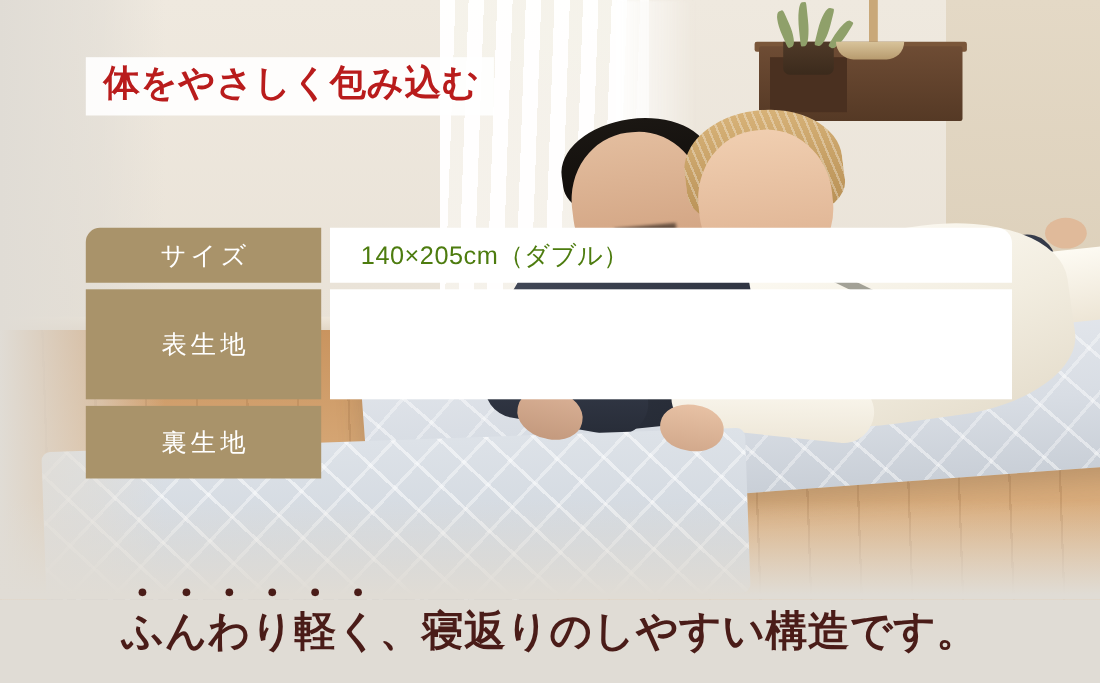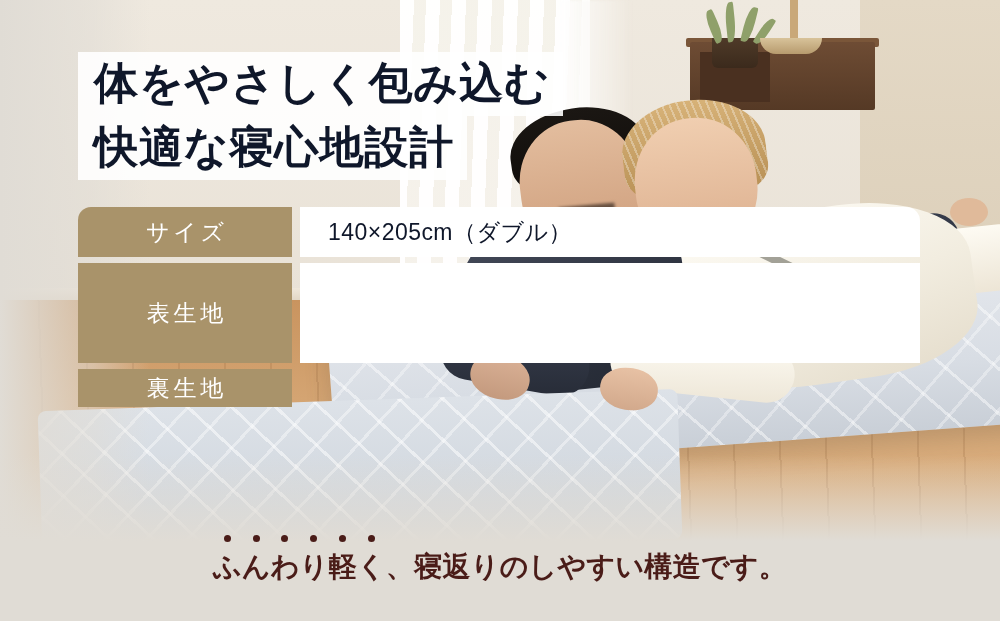--- a/index.html
+++ b/index.html
@@ -217,72 +217,73 @@
   }
   .photo-fade-l {
     position:absolute; left:0; top:0; width:150px; height:545px;
     background:linear-gradient(90deg,#E0DCD5 0%,rgba(224,220,213,.55) 62%,rgba(224,220,213,0) 100%);
   }
 
   
   .headline { position:absolute; left:78px; top:52px; z-index:6; }
   .hl-band {
     background:rgba(255,255,255,.90);
-    color:#0f172a;
-    font-size:44px;
+    color:#b91c1c;
+    font-size:33px;
     font-weight:bold;
     line-height:1;
     padding:9px 13px 11px 16px;
     display:inline-block;
     letter-spacing:.02em;
     white-space:nowrap;
+    font-family:Liberation Mono, monospace;
   }
 
   
   .spec {
     position:absolute; left:78px; top:207px; width:842px; z-index:6;
     display:flex; flex-direction:column; gap:6px;
   }
   .row { display:flex; align-items:flex-end; gap:8px; }
   .lbl {
     width:214px; flex:0 0 214px;
     background:#A9936A;
     color:#FFFFFF;
     font-size:23px;
     letter-spacing:.16em;
     display:flex; align-items:center; justify-content:center;
     text-indent:.16em;
   }
   .val {
     flex:1 1 auto;
     background:#FFFFFF;
-    color:#0f172a;
+    color:#4d7c0f;
     font-size:23px;
     letter-spacing:.02em;
     display:flex; flex-direction:column; justify-content:center;
     padding:0 0 0 28px;
   }
   .val .line { line-height:1.48; white-space:nowrap; }
 
   .row.r1 .lbl { border-top-left-radius:13px; }
   .row.r1 .val { border-top-right-radius:14px; }
   .row.r4 .lbl { border-bottom-left-radius:13px; }
   .row.r4 .val { border-bottom-right-radius:14px; }
 
   .row.r1 .lbl,.row.r1 .val { height:50px; }
   .row.r2 .lbl,.row.r2 .val { height:100px; }
-  .row.r3 .lbl,.row.r3 .val { height:38px; }
+  .row.r3 .lbl,.row.r3 .val { height:66px; }
   .row.r4 .lbl,.row.r4 .val { height:95px; }
 
   
   .tagline {
     position:absolute; left:0; top:548px; width:1000px; z-index:6;
     text-align:center;
     color:#4A1C18;
-    font-size:28px;
+    font-size:38px;
     font-weight:bold;
     letter-spacing:.01em;
     white-space:nowrap;
   }
   .em-wrap { position:relative; display:inline-block; }
   .em-dots {
     position:absolute; left:0; top:-13px; width:100%;
     display:flex; justify-content:space-around;
     pointer-events:none;
   }
@@ -343,21 +344,20 @@
 
     <div class="ph-man-hand"></div>
     <div class="ph-wm-hand"></div>
 
     <div class="photo-fade-l"></div>
     <div class="photo-fade-b"></div>
   </div>
 
   <div class="headline">
     <div class="hl-band">体をやさしく包み込む</div><br>
-    <div class="hl-band">快適な寝心地設計</div>
   </div>
 
   <div class="spec">
 
     <div class="row r1">
       <div class="lbl">サイズ</div>
       <div class="val">
         <div class="line">140×205cm（ダブル）</div>
       </div>
     </div>

